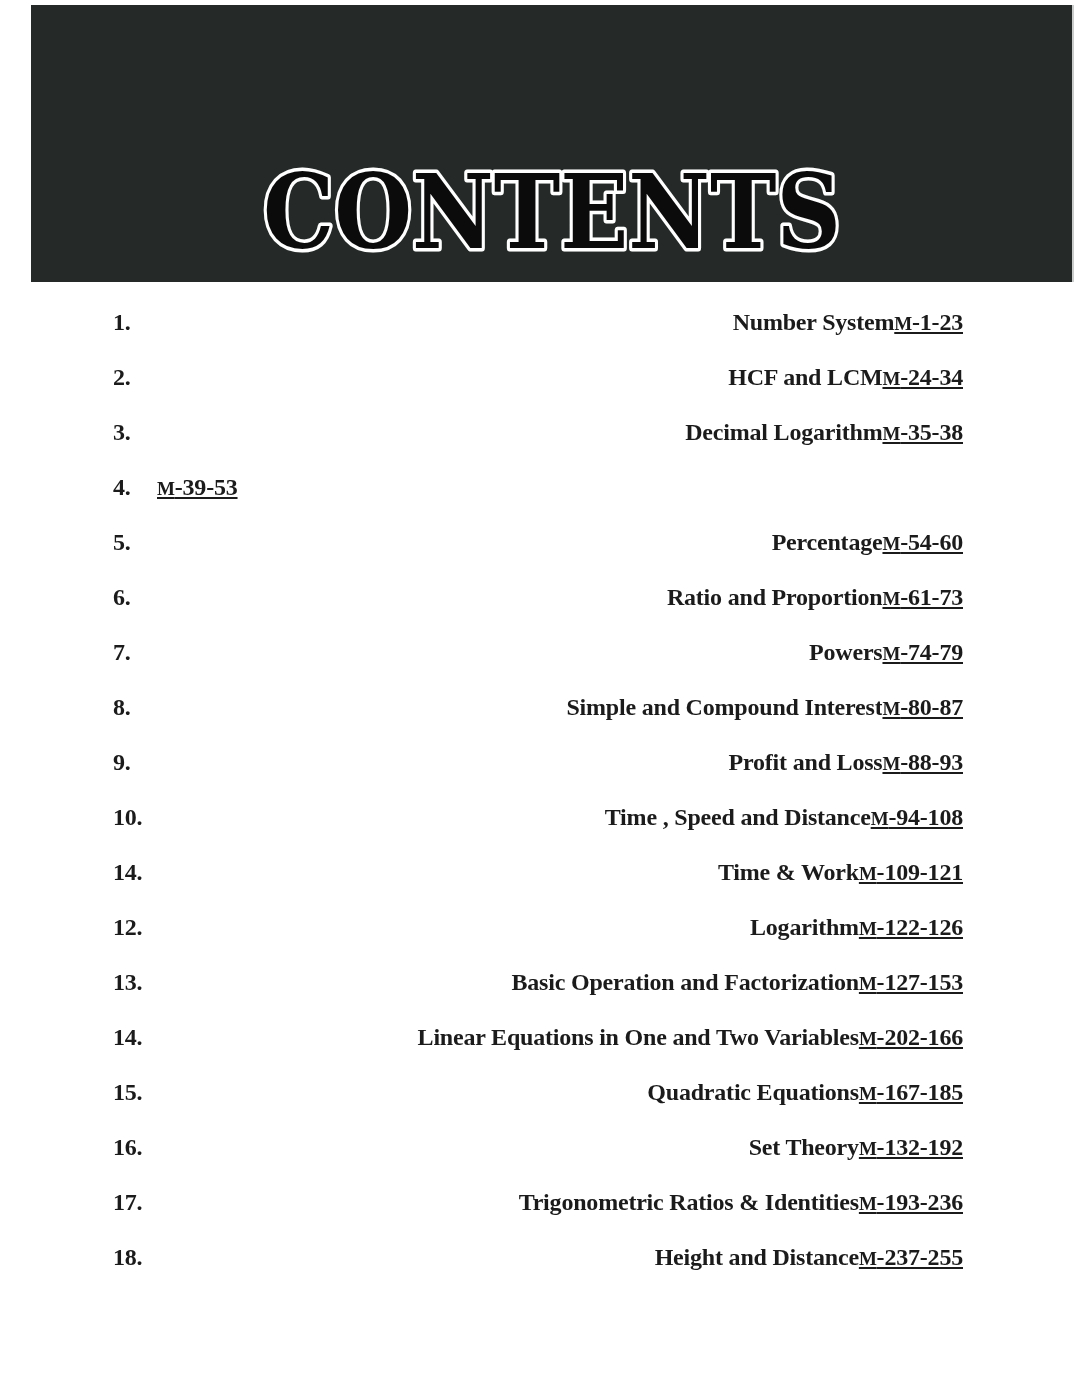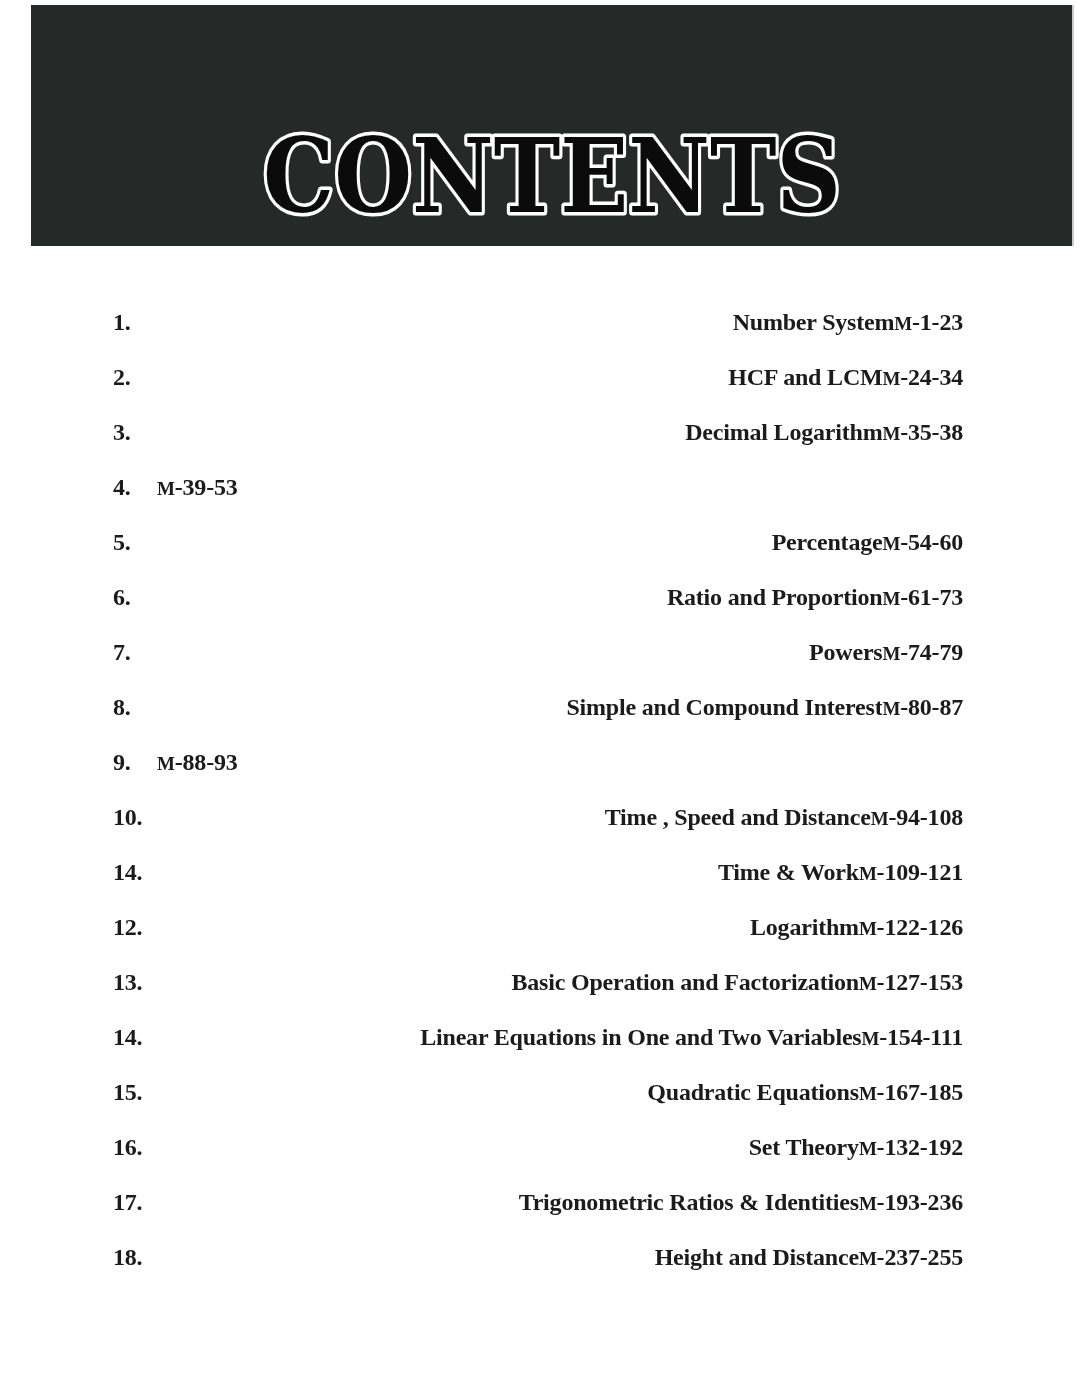--- a/index.html
+++ b/index.html
@@ -13,21 +13,21 @@
     height: 1380px;
     background: #ffffff;
     overflow: hidden;
     font-family: "Liberation Serif", serif;
   }
   .header-banner {
     position: absolute;
     left: 31px;
     top: 5px;
     width: 1043px;
-    height: 241px;
+    height: 277px;
     background: #252a29;
     border-right: 2px solid #c9cccb;
     box-sizing: border-box;
     display: flex;
     justify-content: center;
     align-items: flex-end;
     padding-bottom: 16px;
   }
   .title-svg {
     display: block;
@@ -53,20 +53,21 @@
     flex: 0 0 44px;
   }
   .chapter-title {
     flex: 1 1 auto;
     overflow: hidden;
     text-align: right;
   }
   .page-ref {
     flex: 0 0 auto;
     text-align: right;
+    text-decoration: underline;
   }
   .page-ref .m-prefix {
     font-size: 19px;
   }
 </style>
 </head>
 <body>
 
 <div class="page">
 
@@ -119,20 +120,21 @@
   </div>
 
   <div class="toc-row">
     <span class="chapter-num">8.</span>
     <span class="chapter-title">Simple and Compound Interest</span>
     <span class="page-ref"><span class="m-prefix">M</span><span class="range">-80-87</span></span>
   </div>
 
   <div class="toc-row">
     <span class="chapter-num">9.</span>
+    <span class="chapter-title">Profit and Loss</span>
     <span class="page-ref"><span class="m-prefix">M</span><span class="range">-88-93</span></span>
   </div>
 
   <div class="toc-row">
     <span class="chapter-num">10.</span>
     <span class="chapter-title">Time , Speed and Distance</span>
     <span class="page-ref"><span class="m-prefix">M</span><span class="range">-94-108</span></span>
   </div>
 
   <div class="toc-row">
@@ -149,21 +151,21 @@
 
   <div class="toc-row">
     <span class="chapter-num">13.</span>
     <span class="chapter-title">Basic Operation and Factorization</span>
     <span class="page-ref"><span class="m-prefix">M</span><span class="range">-127-153</span></span>
   </div>
 
   <div class="toc-row">
     <span class="chapter-num">14.</span>
     <span class="chapter-title">Linear Equations in One and Two Variables</span>
-    <span class="page-ref"><span class="m-prefix">M</span><span class="range">-154-111</span></span>
+    <span class="page-ref"><span class="m-prefix">M</span><span class="range">-202-166</span></span>
   </div>
 
   <div class="toc-row">
     <span class="chapter-num">15.</span>
     <span class="chapter-title">Quadratic Equations</span>
     <span class="page-ref"><span class="m-prefix">M</span><span class="range">-167-185</span></span>
   </div>
 
   <div class="toc-row">
     <span class="chapter-num">16.</span>

